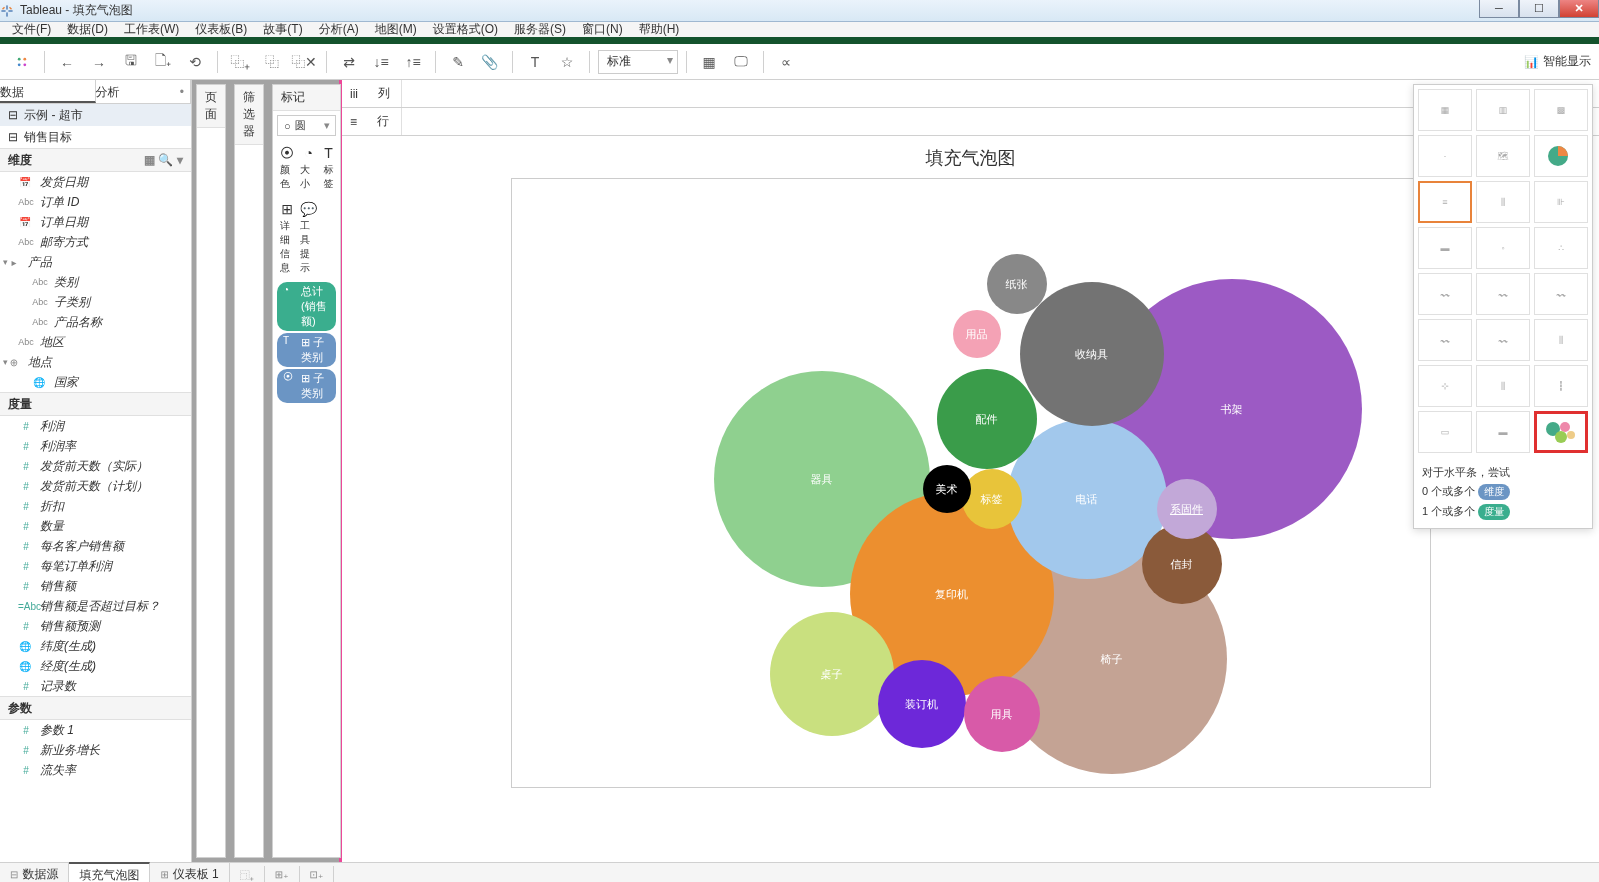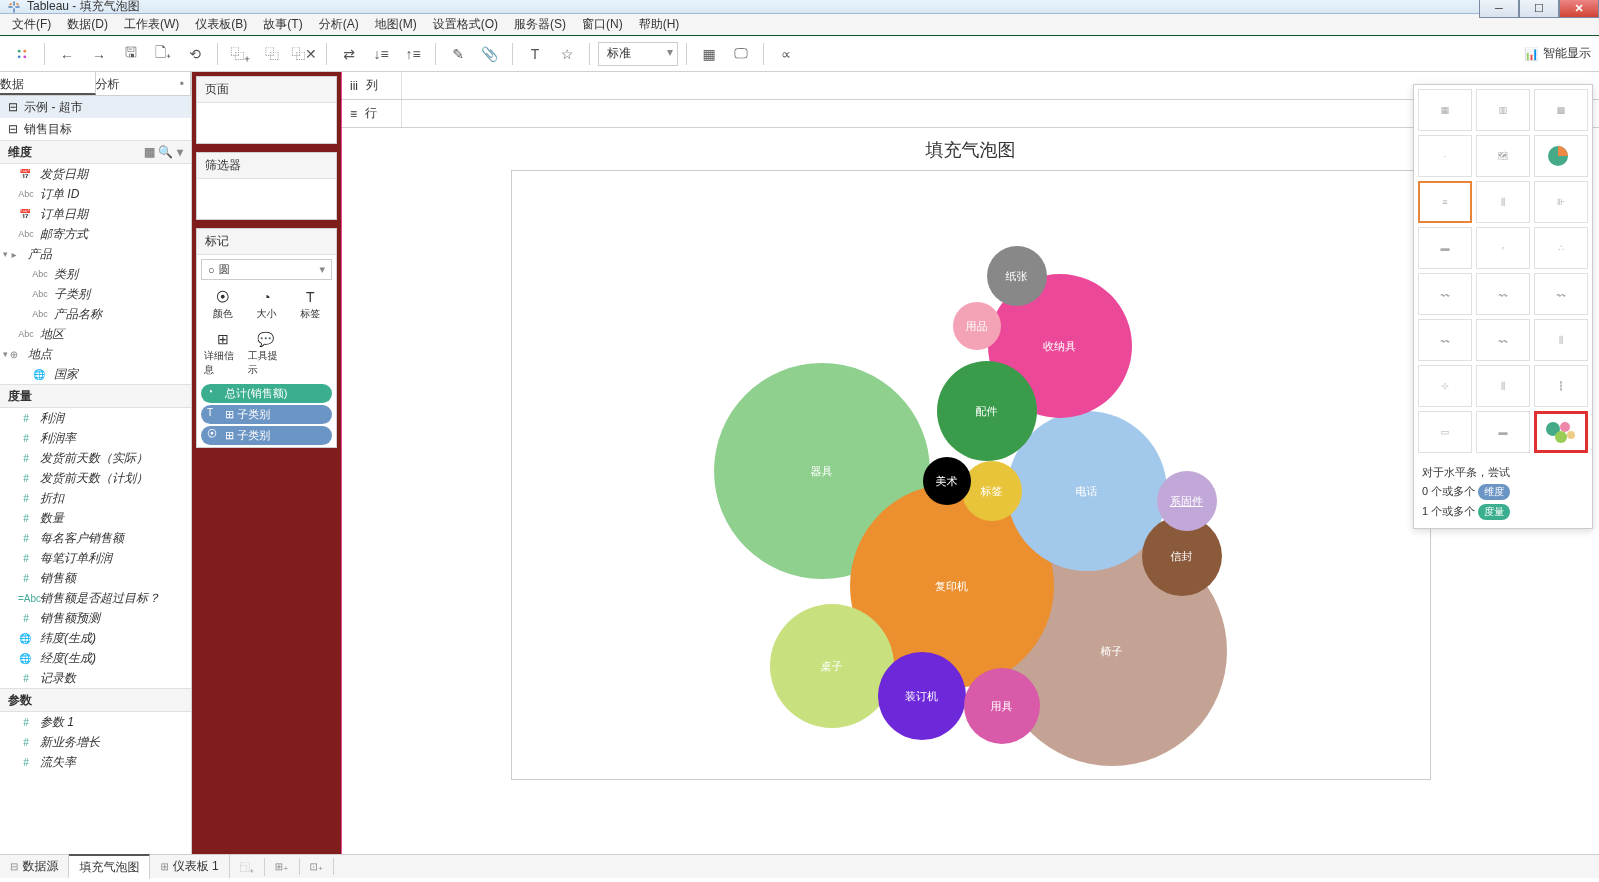--- a/index.html
+++ b/index.html
@@ -1,27 +1,27 @@
 <!DOCTYPE html>
 <html><head>
 <meta charset="utf-8">
 <style>
 * { margin:0; padding:0; box-sizing:border-box; font-family:"Microsoft YaHei",sans-serif; }
 body { font-size:12px; color:#333; background:#fff; overflow:hidden; width:1599px; height:882px; position:relative; }
 
 
-.titlebar { height:14px; background:linear-gradient(#eaf3fb,#d8e8f5); display:flex; align-items:center; padding:0 7px; border-bottom:1px solid #a0b8d0; position:relative; }
+.titlebar { height:22px; background:linear-gradient(#eaf3fb,#d8e8f5); display:flex; align-items:center; padding:0 0; border-bottom:1px solid #a0b8d0; position:relative; }
 .titlebar .logo { width:14px; height:14px; margin-right:6px; display:inline-block; }
 .titlebar .title { font-size:12px; color:#333; }
 .winbtns { position:absolute; right:0; top:-2px; display:flex; }
 .winbtn { width:40px; height:20px; border:1px solid #7a8aa0; background:linear-gradient(#f0f4fa,#d8e2ee); display:flex; align-items:center; justify-content:center; font-size:11px; }
 .winbtn.close { background:linear-gradient(#e88,#d14233); color:#fff; font-weight:bold; }
 
 
-.menubar { height:22px; background:#f5f5f5; border-bottom:1px solid #14532d; display:flex; align-items:center; padding:0 4px; }
+.menubar { height:22px; background:#f5f5f5; border-bottom:7px solid #14532d; display:flex; align-items:center; padding:0 4px; }
 .menubar span { padding:2px 8px; cursor:default; }
 
 
 .toolbar { height:36px; background:#fff; border-bottom:1px solid #d0d0d0; display:flex; align-items:center; padding:0 8px; gap:4px; }
 .tbtn { width:28px; height:26px; display:flex; align-items:center; justify-content:center; border:1px solid transparent; font-size:14px; color:#555; }
 .tsep { width:1px; height:22px; background:#d0d0d0; margin:0 4px; }
 .tsel { height:24px; border:1px solid #ccc; padding:2px 18px 2px 8px; font-size:12px; position:relative; min-width:80px; }
 .tsel:after { content:"▾"; position:absolute; right:4px; color:#888; }
 .smartshow { margin-left:auto; display:flex; align-items:center; gap:4px; font-size:12px; }
 
@@ -41,38 +41,38 @@
 .field { height:20px; display:flex; align-items:center; padding:0 6px 0 18px; gap:6px; font-size:12px; }
 .field.l2 { padding-left:32px; }
 .ficon { width:16px; font-size:10px; color:#888; text-align:center; }
 .ficon.abc { font-size:9px; }
 .ficon.num { color:#4a9; }
 .expand { position:absolute; left:3px; color:#888; font-size:9px; }
 .field .fname { font-size:12px;font-style:italic; }
 .field .fname.italic { font-style:italic; }
 
 
-.midpane { width:150px; border-right:1px solid #ec4899; display:flex; flex-direction:column; background:#7f1d1d; }
+.midpane { width:150px; border-right:3px solid #ec4899; display:flex; background:#a3a3a3; }
 .card { border:1px solid #d0d0d0; margin:4px; background:#fff; }
 .card-hdr { padding:4px 8px; font-size:12px; background:#f5f5f5; border-bottom:1px solid #e0e0e0; font-weight:normal; }
 .card-body { min-height:40px; padding:4px; }
 .marks-sel { border:1px solid #ccc; margin:4px; padding:2px 6px; font-size:11px; display:flex; align-items:center; gap:4px; }
 .marks-sel:after { content:"▾"; margin-left:auto; color:#888; }
 .marks-grid { display:grid; grid-template-columns:1fr 1fr 1fr; gap:0; margin:2px 4px; }
 .marks-cell { display:flex; flex-direction:column; align-items:center; padding:4px 2px; font-size:10px; border:1px solid transparent; }
 .marks-cell .mi { font-size:14px; height:18px; }
 .pill { border-radius:10px; padding:2px 8px 2px 24px; margin:2px 4px; font-size:11px; color:#fff; position:relative; }
 .pill .pi { position:absolute; left:6px; font-size:10px; }
 .pill.green { background:#3aae8e; }
 .pill.blue { background:#6b95c4; }
 
 
 .canvas { flex:1; display:flex; flex-direction:column; background:#fff; }
 .shelf { height:28px; border-bottom:1px solid #d0d0d0; display:flex; align-items:center; }
-.shelf-lbl { width:60px; padding:0 8px; font-size:12px; display:flex; align-items:center; gap:8px; border-right:1px solid #e0e0e0; height:100%; }
+.shelf-lbl { width:60px; padding:0 8px; font-size:12px; display:flex; align-items:center; gap:20px; border-right:1px solid #e0e0e0; height:100%; }
 .shelf-drop { flex:1; height:20px; margin:4px; }
 .viz { flex:1; position:relative; overflow:hidden; padding:6px; }
 .viz-title { text-align:center; font-size:18px; margin:4px 0 8px; }
 .viz-box { border:1px solid #ccc; margin:0 auto; width:920px; height:610px; position:relative; }
 .bubble { position:absolute; border-radius:50%; display:flex; align-items:center; justify-content:center; font-size:11px; color:#fff; }
 
 
 .showme { position:absolute; right:6px; top:84px; width:180px; background:#fff; border:1px solid #ccc; box-shadow:0 2px 8px rgba(0,0,0,.15); padding:4px; z-index:10; }
 .sm-grid { display:grid; grid-template-columns:1fr 1fr 1fr; gap:4px; }
 .sm-cell { height:42px; border:1px solid #e0e0e0; display:flex; align-items:center; justify-content:center; font-size:9px; color:#aaa; position:relative; overflow:hidden; }
@@ -373,25 +373,26 @@
     <div class="shelf">
       <div class="shelf-lbl">
           <span>≡</span>
           <span>行</span>
         </div>
       <div class="shelf-drop"></div>
     </div>
     <div class="viz">
       <div class="viz-title">填充气泡图</div>
       <div class="viz-box" id="vizbox">
+          <div class="bubble" style="width: 260px; height: 260px; left: 590px; top: 100px; background: rgb(156, 90, 196);">书架</div>
           <div class="bubble" style="width: 230px; height: 230px; left: 485px; top: 365px; background: rgb(196, 163, 148);">椅子</div>
           <div class="bubble" style="width: 216px; height: 216px; left: 202px; top: 192px; background: rgb(143, 208, 143);">器具</div>
           <div class="bubble" style="width: 204px; height: 204px; left: 338px; top: 313px; background: rgb(236, 143, 47);">复印机</div>
           <div class="bubble" style="width: 160px; height: 160px; left: 495px; top: 240px; background: rgb(162, 200, 236);">电话</div>
-          <div class="bubble" style="width: 144px; height: 144px; left: 476px; top: 103px; background: #ec4899;">收纳具</div>
+          <div class="bubble" style="width: 144px; height: 144px; left: 508px; top: 103px; background: #737373;">收纳具</div>
           <div class="bubble" style="width: 124px; height: 124px; left: 258px; top: 433px; background: rgb(201, 224, 127);">桌子</div>
           <div class="bubble" style="width: 100px; height: 100px; left: 425px; top: 190px; background: rgb(58, 156, 74);">配件</div>
           <div class="bubble" style="width: 88px; height: 88px; left: 366px; top: 481px; background: #6d28d9;">装订机</div>
           <div class="bubble" style="width: 80px; height: 80px; left: 630px; top: 345px; background: rgb(138, 90, 58);">信封</div>
           <div class="bubble" style="width: 76px; height: 76px; left: 452px; top: 497px; background: rgb(216, 90, 168);">用具</div>
           <div class="bubble" style="width: 60px; height: 60px; left: 450px; top: 290px; background: rgb(232, 196, 58);">标签</div>
           <div class="bubble" style="width: 60px; height: 60px; left: 645px; top: 300px; background: rgb(194, 168, 216); text-decoration: underline;">系固件</div>
           <div class="bubble" style="width: 60px; height: 60px; left: 475px; top: 75px; background: rgb(136, 136, 136);">纸张</div>
           <div class="bubble" style="width: 48px; height: 48px; left: 411px; top: 286px; background: #000000;">美术</div>
           <div class="bubble" style="width: 48px; height: 48px; left: 441px; top: 131px; background: rgb(244, 162, 181);">用品</div>

